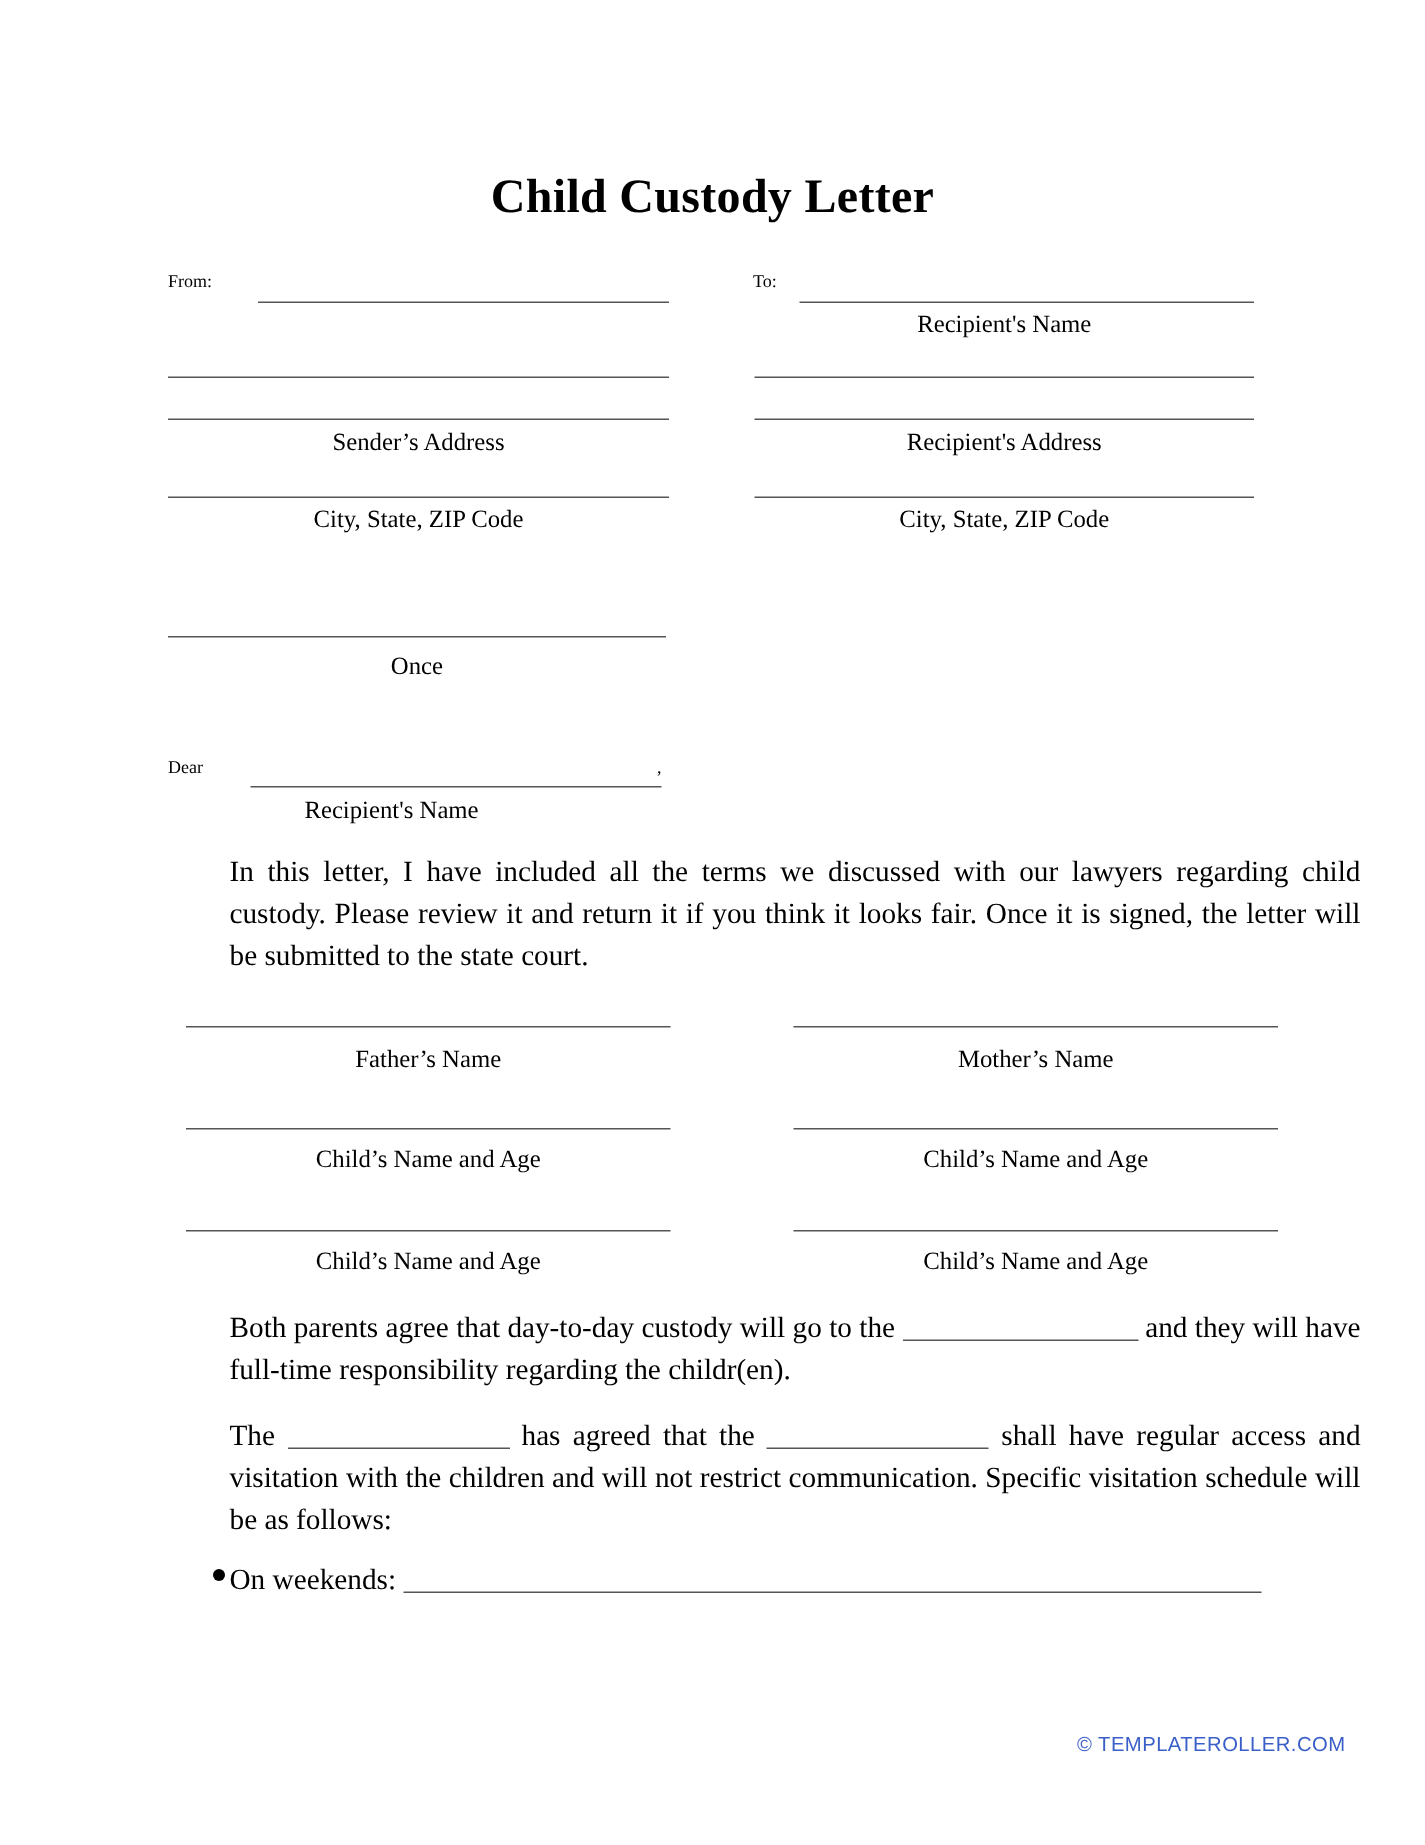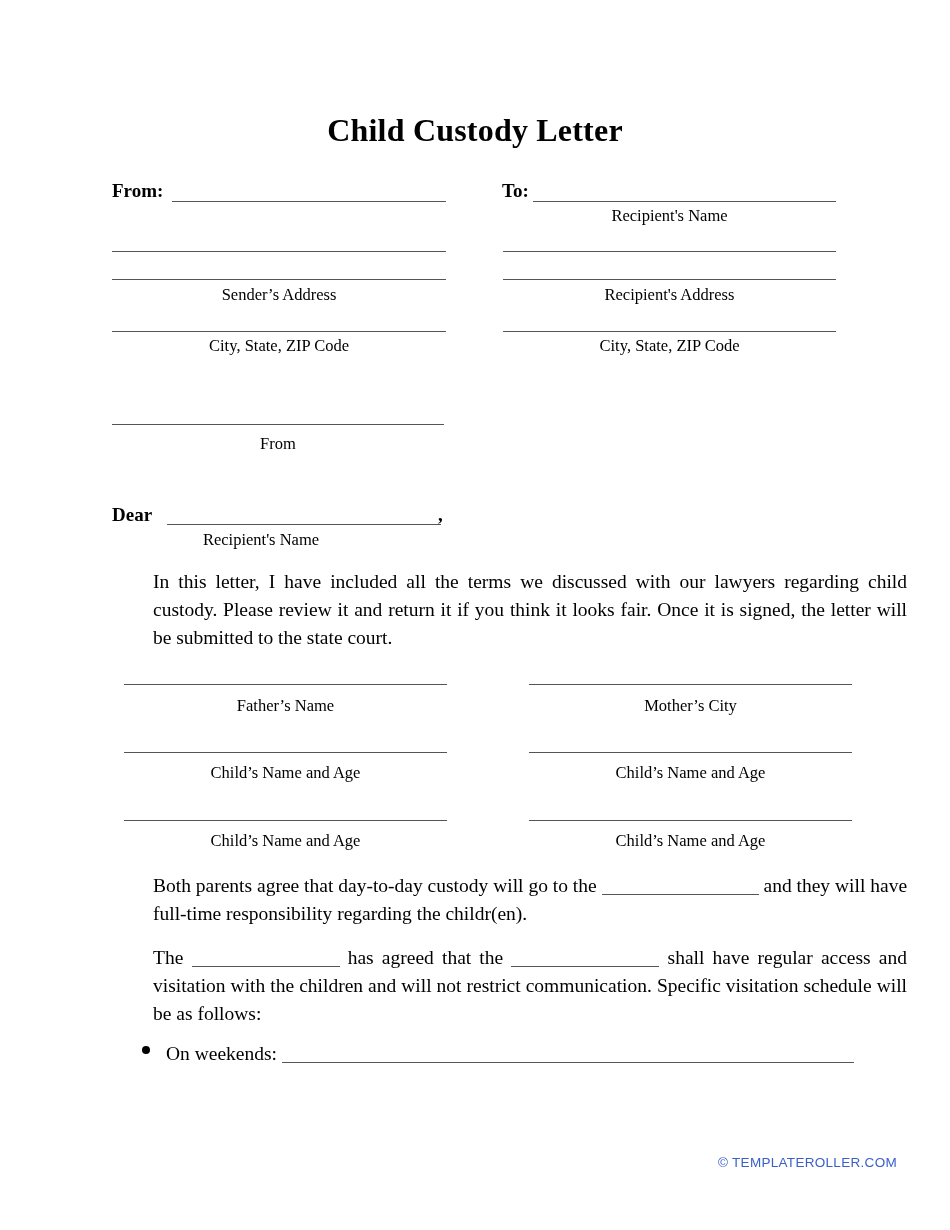--- a/index.html
+++ b/index.html
@@ -45,22 +45,22 @@
   .caption {
     position: absolute;
     text-align: center;
     font-size: 16.5px;
     line-height: 1;
     color: #000;
   }
 
   .label-bold {
     position: absolute;
-    font-size: 19px;
-    font-weight: bold;
+    font-size: 12px;
+    font-weight: normal;
   }
 
   
   .para {
     position: absolute;
     font-size: 19.5px;
     line-height: 28px;
     text-align: justify;
     text-justify: inter-word;
     margin-left: 41px;
@@ -117,40 +117,40 @@
   <div class="rule" style="left:112px; top:331px; width:334px;"></div>
   <div class="caption" style="left:112px; top:338px; width:334px;">City, State, ZIP Code</div>
 
   <div class="rule" style="left:503px; top:251px; width:333px;"></div>
   <div class="rule" style="left:503px; top:279px; width:333px;"></div>
   <div class="caption" style="left:503px; top:287px; width:333px;">Recipient's Address</div>
   <div class="rule" style="left:503px; top:331px; width:333px;"></div>
   <div class="caption" style="left:503px; top:338px; width:333px;">City, State, ZIP Code</div>
 
   <div class="rule" style="left:112px; top:424px; width:332px;"></div>
-  <div class="caption" style="left:112px; top:436px; width:332px;">From</div>
+  <div class="caption" style="left:112px; top:436px; width:332px;">Once</div>
 
   <div class="label-bold" style="left:112px; top:504px;">Dear</div>
   <div class="rule" style="left:167px; top:524px; width:274px;"></div>
   <div class="label-bold" style="left:438px; top:504px;">,</div>
   <div class="caption" style="left:167px; top:532px; width:188px;">Recipient's Name</div>
 
   <div class="para" style="left:112px; top:568px; width:754px;">In this letter, I have included all the terms we discussed with our lawyers regarding child custody. Please review it and return it if you think it looks fair. Once it is signed, the letter will be submitted to the state court.</div>
 
   <div class="rule" style="left:124px; top:684px; width:323px;"></div>
   <div class="caption" style="left:124px; top:698px; width:323px;">Father’s Name</div>
 
   <div class="rule" style="left:124px; top:752px; width:323px;"></div>
   <div class="caption" style="left:124px; top:765px; width:323px;">Child’s Name and Age</div>
 
   <div class="rule" style="left:124px; top:820px; width:323px;"></div>
   <div class="caption" style="left:124px; top:833px; width:323px;">Child’s Name and Age</div>
 
   <div class="rule" style="left:529px; top:684px; width:323px;"></div>
-  <div class="caption" style="left:529px; top:698px; width:323px;">Mother’s City</div>
+  <div class="caption" style="left:529px; top:698px; width:323px;">Mother’s Name</div>
 
   <div class="rule" style="left:529px; top:752px; width:323px;"></div>
   <div class="caption" style="left:529px; top:765px; width:323px;">Child’s Name and Age</div>
 
   <div class="rule" style="left:529px; top:820px; width:323px;"></div>
   <div class="caption" style="left:529px; top:833px; width:323px;">Child’s Name and Age</div>
 
   <div class="para" style="left:112px; top:944px; width:754px;">
     <span>The</span>
     <span class="blank-inline" style="width:148px;"></span>
@@ -160,19 +160,19 @@
   </div>
 
   <div class="para" style="left:112px; top:872px; width:754px;">
     <span>Both parents agree that day-to-day custody will go to the</span>
     <span class="blank-inline" style="width:157px;"></span>
     <span>and they will have full-time responsibility regarding the childr(en).</span>
   </div>
 
   <div class="bullet-row" style="left:142px; top:1042px; width:724px;">
     <span class="bullet-dot"></span>
-    <span style="display:inline-block; margin-left:24px;">On weekends:</span>
+    <span style="display:inline-block; margin-left:11px;">On weekends:</span>
     <span class="blank-inline" style="width:572px;"></span>
   </div>
 
   <div class="footer" style="left: 690px; top: 1155px; color: rgb(58, 95, 200); margin-left: 28px;">© TEMPLATEROLLER.COM</div>
 
 </div>
 
 </body></html>

